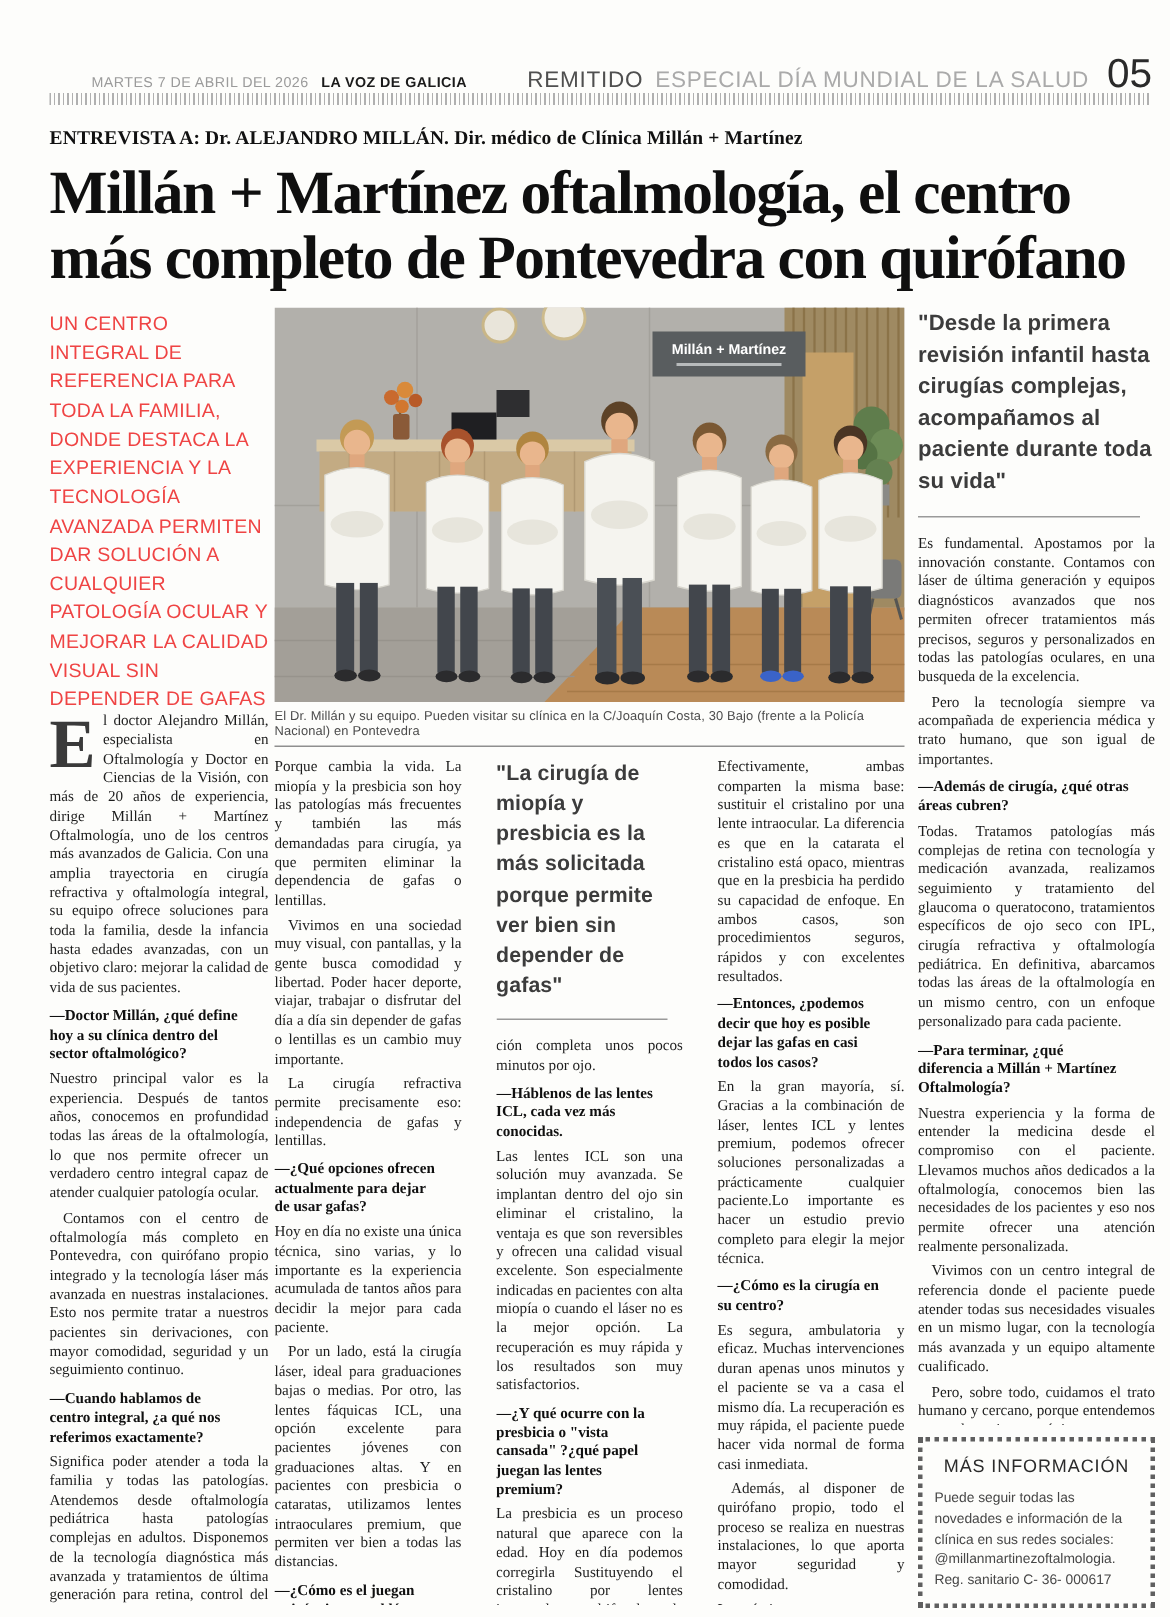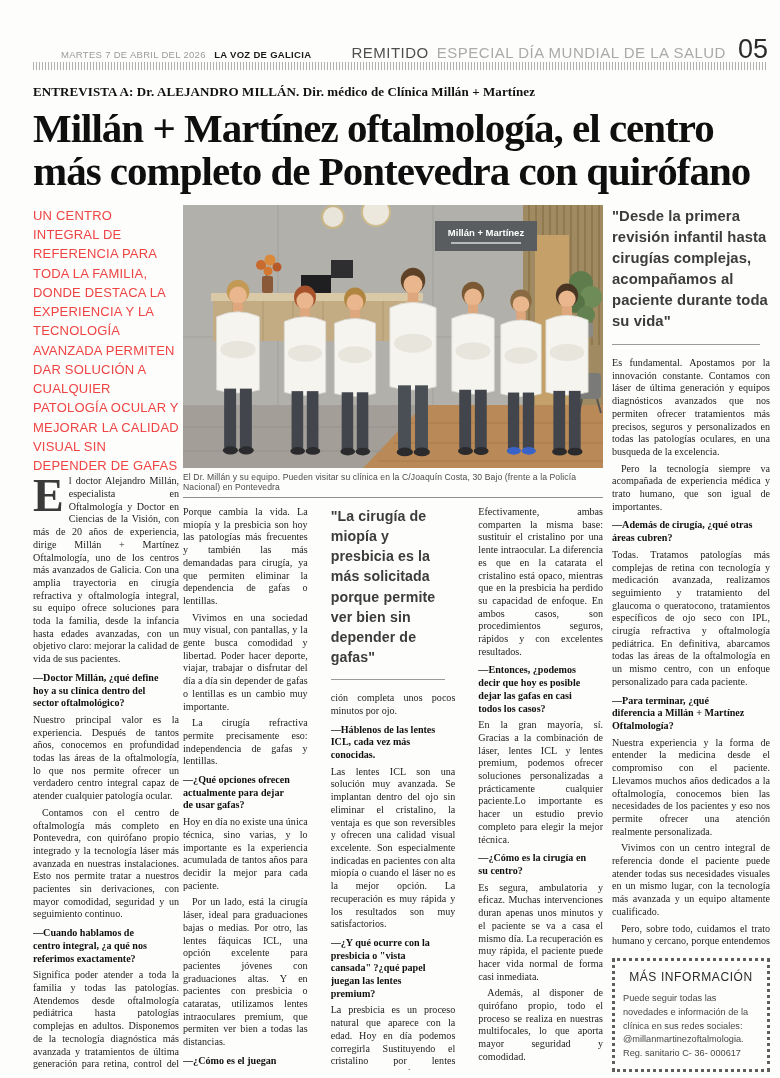--- a/index.html
+++ b/index.html
@@ -223,21 +223,21 @@
           <p class="answer">La presbicia es un proceso natural que aparece con la edad. Hoy en día podemos corregirla Sustituyendo el cristalino por lentes intraoculares multifocales o de foco extendido, que permiten ver bien a todas las distancias de lejos, de cerca y a media distancia.</p>
           <p class="answer ind">Es una de las cirugías más agradecidas porque el paciente recupera autonomía total en su vida diaria. Esto significa que el paciente puede olvidarse completamente de las gafas.</p>
         </div>
     </div>
     <div class="tcol">
         <p class="answer">Efectivamente, ambas comparten la misma base: sustituir el cristalino por una lente intraocular. La diferencia es que en la catarata el cristalino está opaco, mientras que en la presbicia ha perdido su capacidad de enfoque. En ambos casos, son procedimientos seguros, rápidos y con excelentes resultados.</p>
         <p class="question">—Entonces, ¿podemos decir que hoy es posible dejar las gafas en casi todos los casos?</p>
         <p class="answer">En la gran mayoría, sí. Gracias a la combinación de láser, lentes ICL y lentes premium, podemos ofrecer soluciones personalizadas a prácticamente cualquier paciente.Lo importante es hacer un estudio previo completo para elegir la mejor técnica.</p>
         <p class="question">—¿Cómo es la cirugía en su centro?</p>
         <p class="answer">Es segura, ambulatoria y eficaz. Muchas intervenciones duran apenas unos minutos y el paciente se va a casa el mismo día. La recuperación es muy rápida, el paciente puede hacer vida normal de forma casi inmediata.</p>
-        <p class="answer ind">Además, al disponer de quirófano propio, todo el proceso se realiza en nuestras multifocales, lo que aporta mayor seguridad y comodidad.</p>
+        <p class="answer ind">Además, al disponer de quirófano propio, todo el proceso se realiza en nuestras instalaciones, lo que aporta mayor seguridad y comodidad.</p>
         <p class="answer">Lo más importante es ponerse en manos de especialistas, en Millan + Martínez nos avala la gran experiencia acumulada de muchos años que es fundamental para valorar cada caso de forma individual.</p>
       </div>
   </div>
 
   <div class="col-right bodytext">
     <div class="pull-quote">"Desde la primera revisión infantil hasta cirugías complejas, acompañamos al paciente durante toda su vida"</div>
     <hr class="quote-rule">
     <div class="col-right-text">
         <p class="answer">Es fundamental. Apostamos por la innovación constante. Contamos con láser de última generación y equipos diagnósticos avanzados que nos permiten ofrecer tratamientos más precisos, seguros y personalizados en todas las patologías oculares, en una busqueda de la excelencia.</p>
         <p class="answer ind">Pero la tecnología siempre va acompañada de experiencia médica y trato humano, que son igual de importantes.</p>

